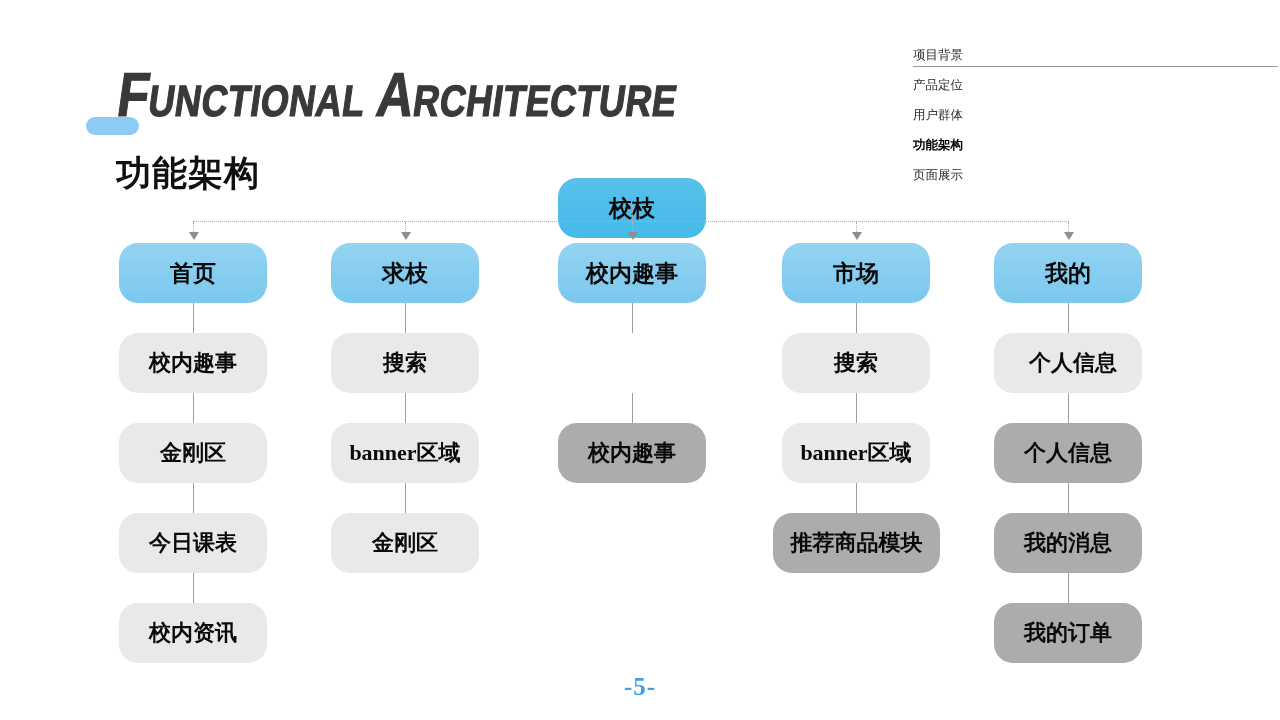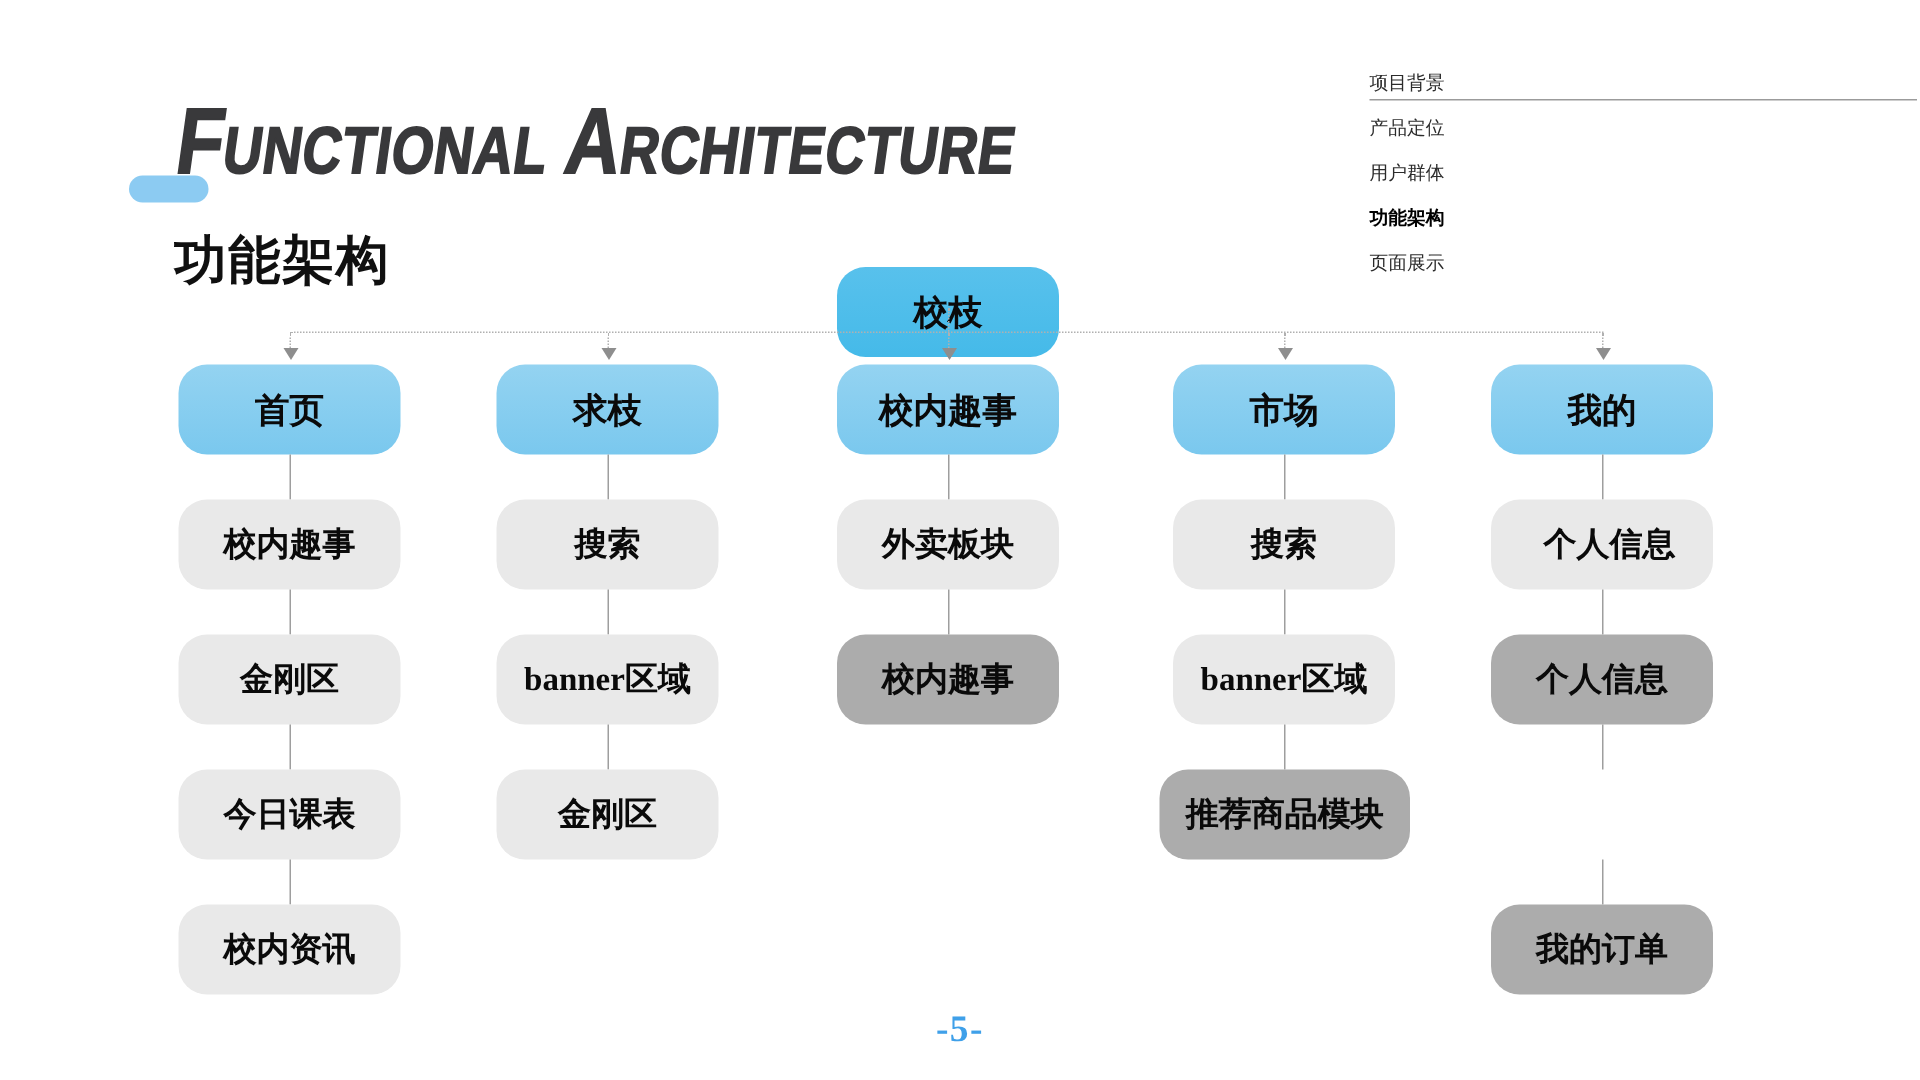--- a/index.html
+++ b/index.html
@@ -106,34 +106,34 @@
   <div class="node light" style="left:119px; top:603px;">校内资讯</div>
 
   <div class="vline" style="left:405px; top:303px; height:30px;"></div>
   <div class="node light" style="left:331px; top:333px;">搜索</div>
   <div class="vline" style="left:405px; top:393px; height:30px;"></div>
   <div class="node light" style="left:331px; top:423px;">banner区域</div>
   <div class="vline" style="left:405px; top:483px; height:30px;"></div>
   <div class="node light" style="left:331px; top:513px;">金刚区</div>
 
   <div class="vline" style="left:632px; top:303px; height:30px;"></div>
-  <div class="node light" style="left:558px; top:333px;">外卖板块</div>
   <div class="vline" style="left:632px; top:393px; height:30px;"></div>
   <div class="node dark" style="left:558px; top:423px;">校内趣事</div>
 
   <div class="vline" style="left:856px; top:303px; height:30px;"></div>
   <div class="node light" style="left:782px; top:333px;">搜索</div>
   <div class="vline" style="left:856px; top:393px; height:30px;"></div>
   <div class="node light" style="left:782px; top:423px;">banner区域</div>
   <div class="vline" style="left:856px; top:483px; height:30px;"></div>
   <div class="node dark wide" style="left:773px; top:513px;">推荐商品模块</div>
 
   <div class="vline" style="left:1068px; top:303px; height:30px;"></div>
   <div class="node light" style="left:994px; top:333px;padding-left:10px;">个人信息</div>
   <div class="vline" style="left:1068px; top:393px; height:30px;"></div>
   <div class="node dark" style="left:994px; top:423px;">个人信息</div>
   <div class="vline" style="left:1068px; top:483px; height:30px;"></div>
+  <div class="node dark" style="left:994px; top:513px;">我的消息</div>
   <div class="vline" style="left:1068px; top:573px; height:30px;"></div>
   <div class="node dark" style="left:994px; top:603px;">我的订单</div>
 
   <div class="page-num">-5-</div>
 
 </div>
 
 </body></html>

